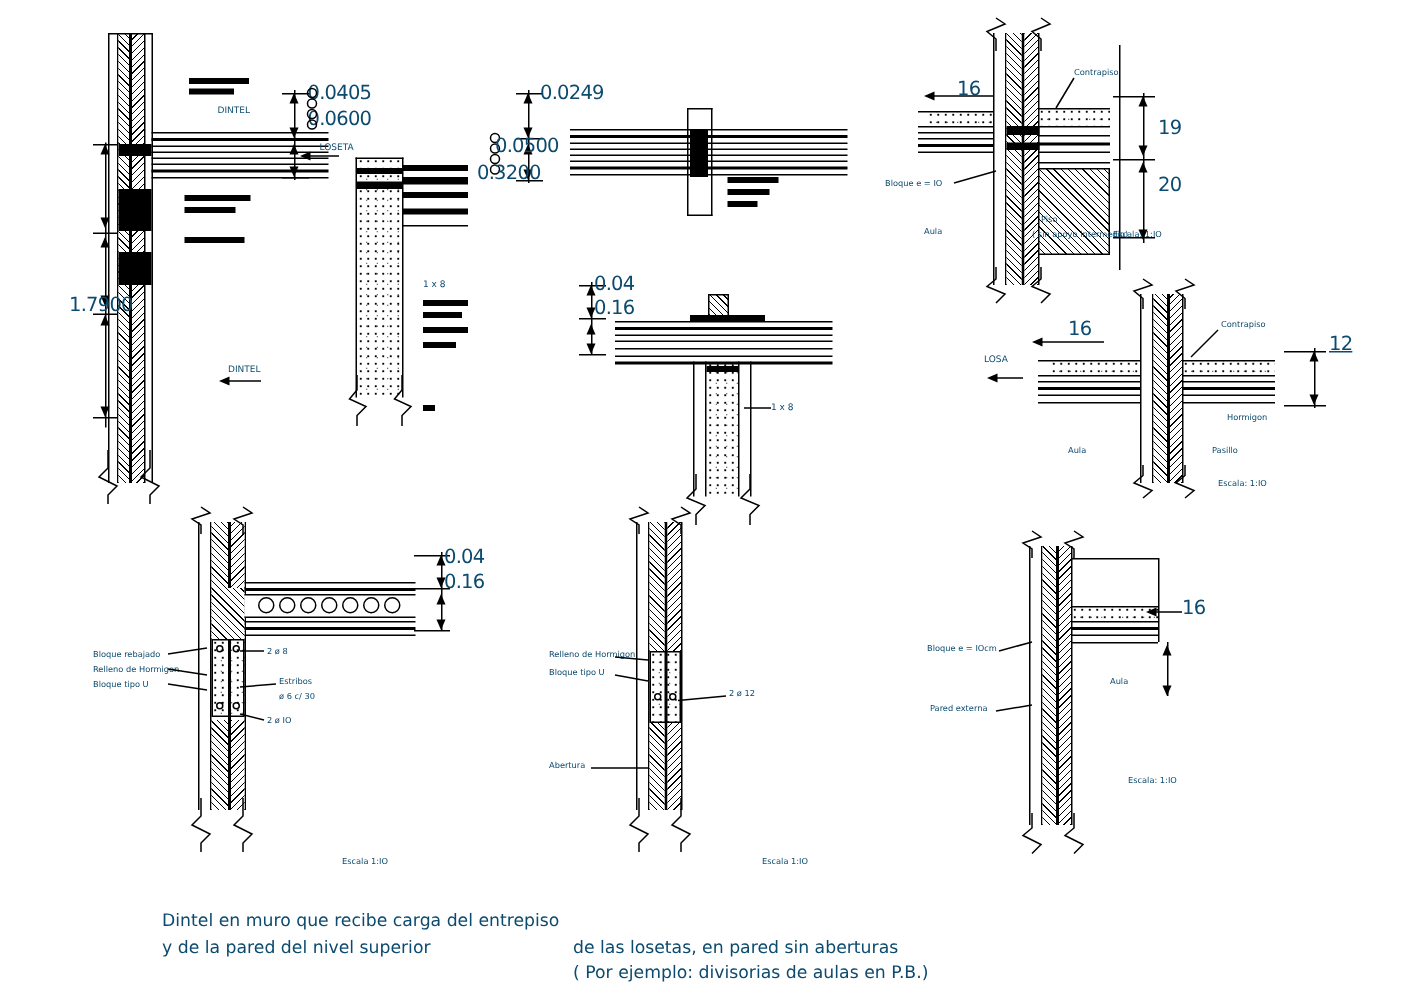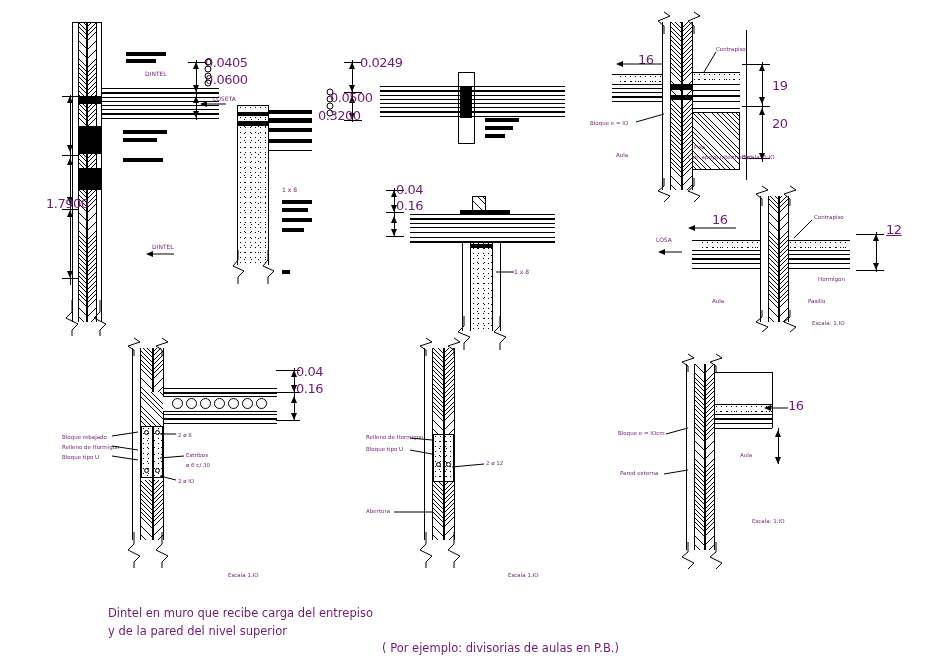--- a/index.html
+++ b/index.html
@@ -1,19 +1,19 @@
 <!DOCTYPE html>
 <html><head>
 <meta charset="utf-8">
 <style>
   html,body{margin:0;padding:0;background:#ffffff;}
   body{width:937px;height:663px;overflow:hidden;font-family:"DejaVu Sans",sans-serif;}
   #sheet{position:relative;width:937px;height:663px;background:#fff;}
   .abs{position:absolute;}
-  .lbl{position:absolute;color:#701a75;white-space:nowrap;font-family:"DejaVu Sans",sans-serif;}
+  .lbl{position:absolute;color:#0c4a6e;white-space:nowrap;font-family:"DejaVu Sans",sans-serif;}
   .dim{font-size:13px;letter-spacing:-0.5px;}
   .tiny{font-size:5.5px;}
   .tiny2{font-size:6px;}
   .cap{font-size:11.5px;}
   
   .h{position:absolute;background:#000;height:1px;}
   .v{position:absolute;background:#000;width:1px;}
   .h2{position:absolute;background:#000;height:2px;}
   .v2{position:absolute;background:#000;width:2px;}
   
@@ -524,15 +524,16 @@
   <div class="v" style="left:778px;top:428px;height:36px;"></div>
   <svg style="left:770px;top:426px;width:18px;height:44px;">
     <path d="M8 4 l-3 7 h6 z" fill="#000"></path>
     <path d="M8 38 l-3 -7 h6 z" fill="#000"></path>
   </svg>
   <div class="lbl tiny" style="left:752px;top:518px;">Escala: 1:IO</div>
 </div>
 
 <div class="lbl cap" style="left:108px;top:606px;">Dintel en muro que recibe carga del entrepiso</div>
 <div class="lbl cap" style="left:108px;top:624px;">y de la pared del nivel superior</div>
+<div class="lbl cap" style="left:382px;top:624px;">de las losetas, en pared sin aberturas</div>
 <div class="lbl cap" style="left:382px;top:641px;">( Por ejemplo: divisorias de aulas en P.B.)</div>
 
 </div>
 
 </body></html>

